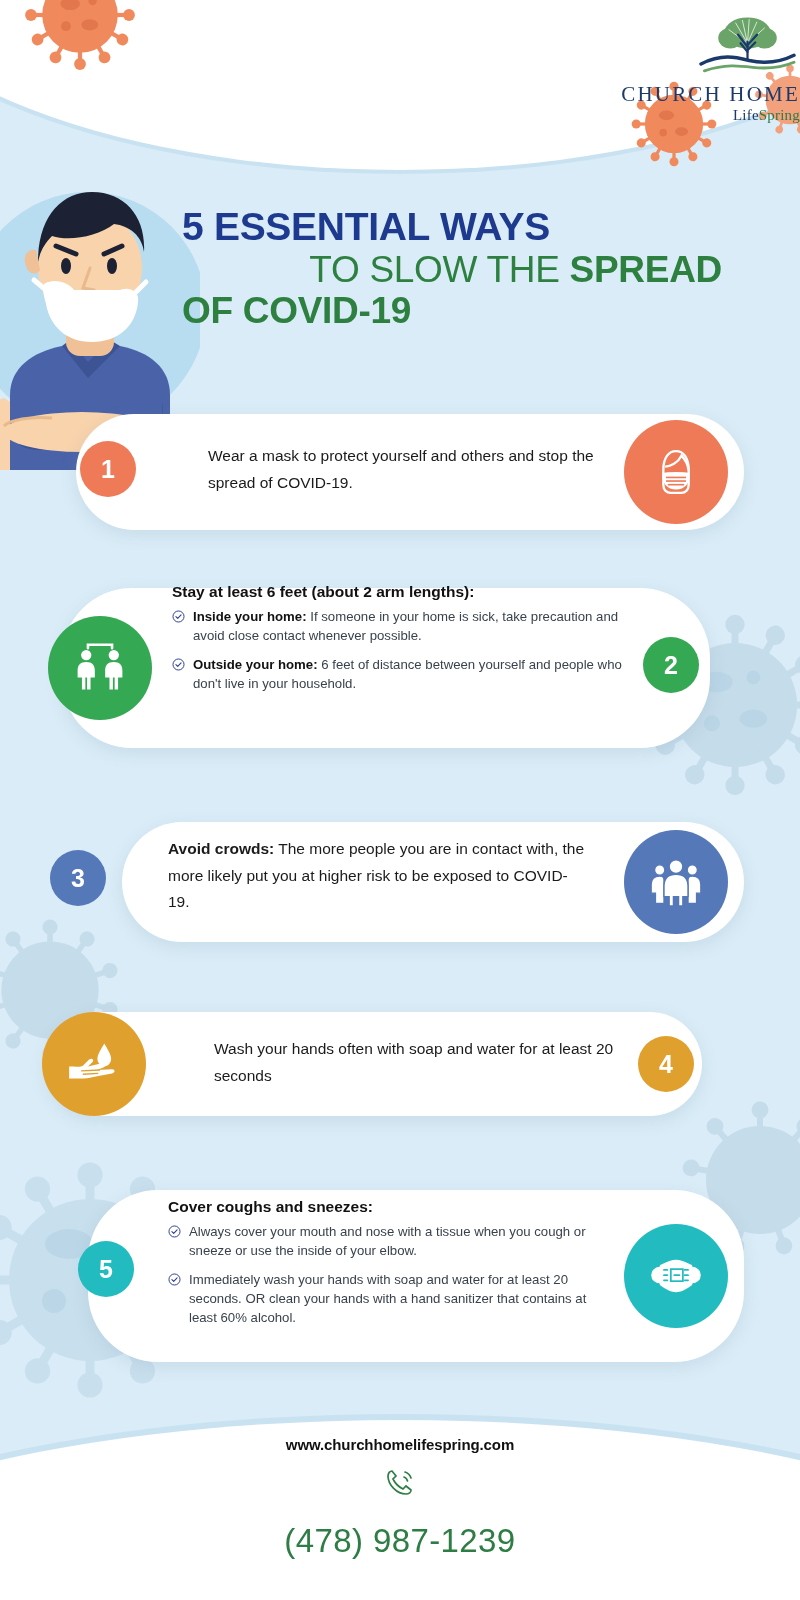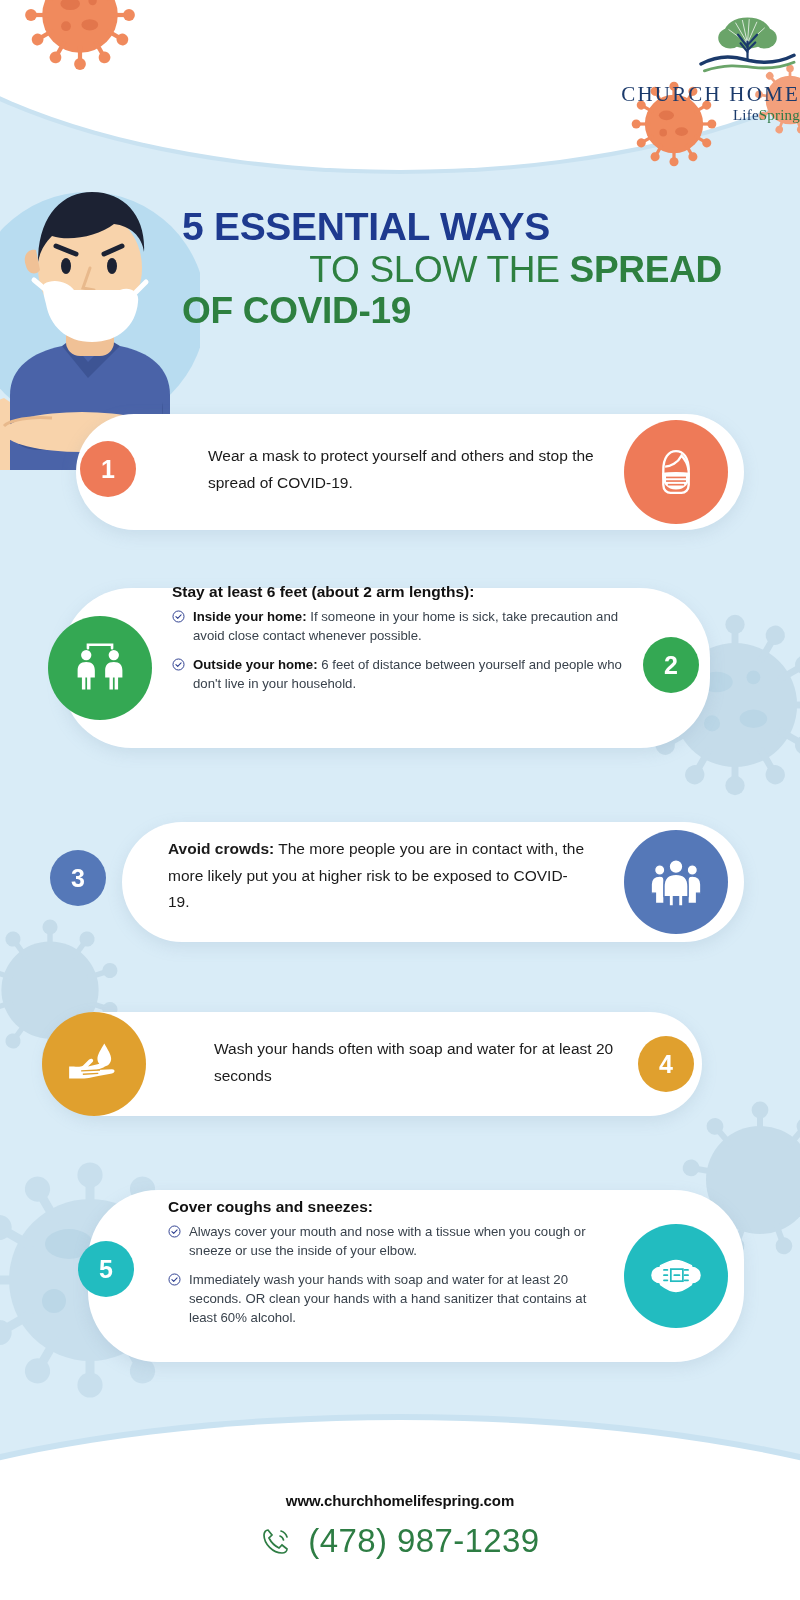--- a/index.html
+++ b/index.html
@@ -158,21 +158,21 @@
     position: absolute;
     left: 0; bottom: 40px; width: 800px;
     text-align: center; z-index: 6;
   }
   .site {
     font-size: 15px; font-weight: bold; color: #111;
     letter-spacing: -0.1px;
   }
   .phone-row {
     margin-top: 13px;
-    display: flex; align-items: center; justify-content: center; gap: 16px;
+    display: flex; align-items: center; justify-content: center; gap: 24px; flex-direction: column;
   }
   .phone-num {
     font-size: 33px; color: #2e7d44; letter-spacing: 0.4px;
   }
 </style>
 </head>
 <body>
 
 <div class="page">
 

